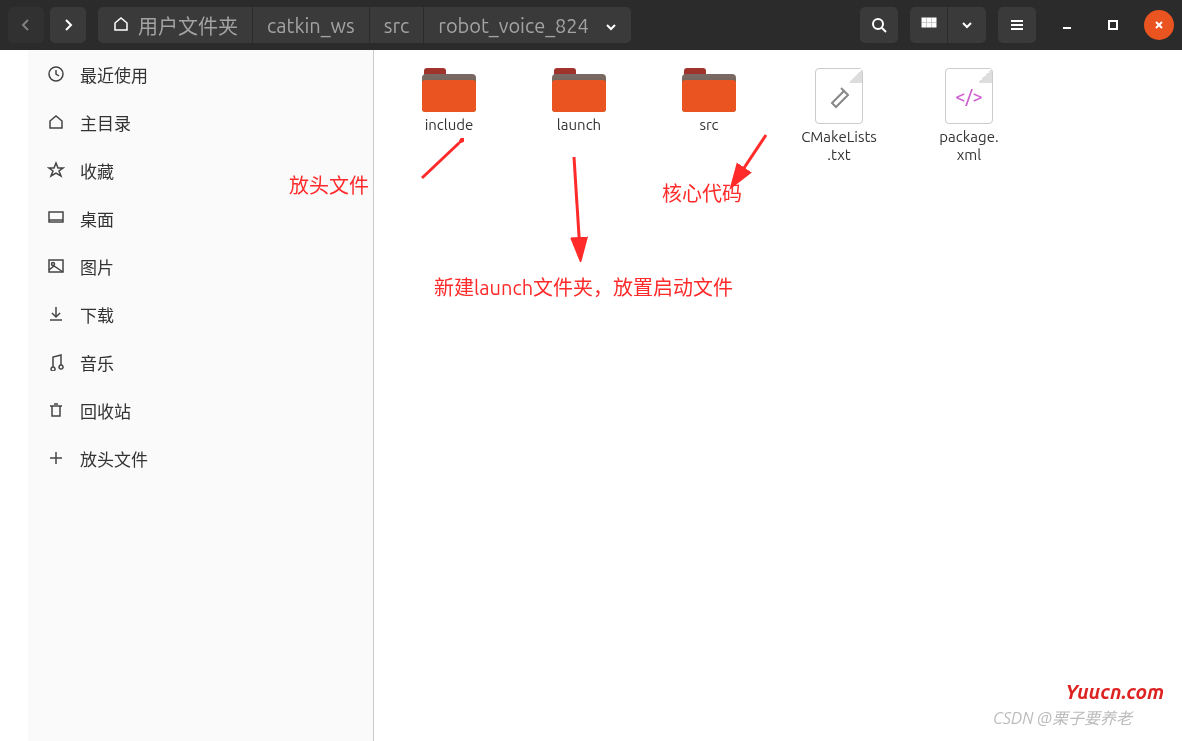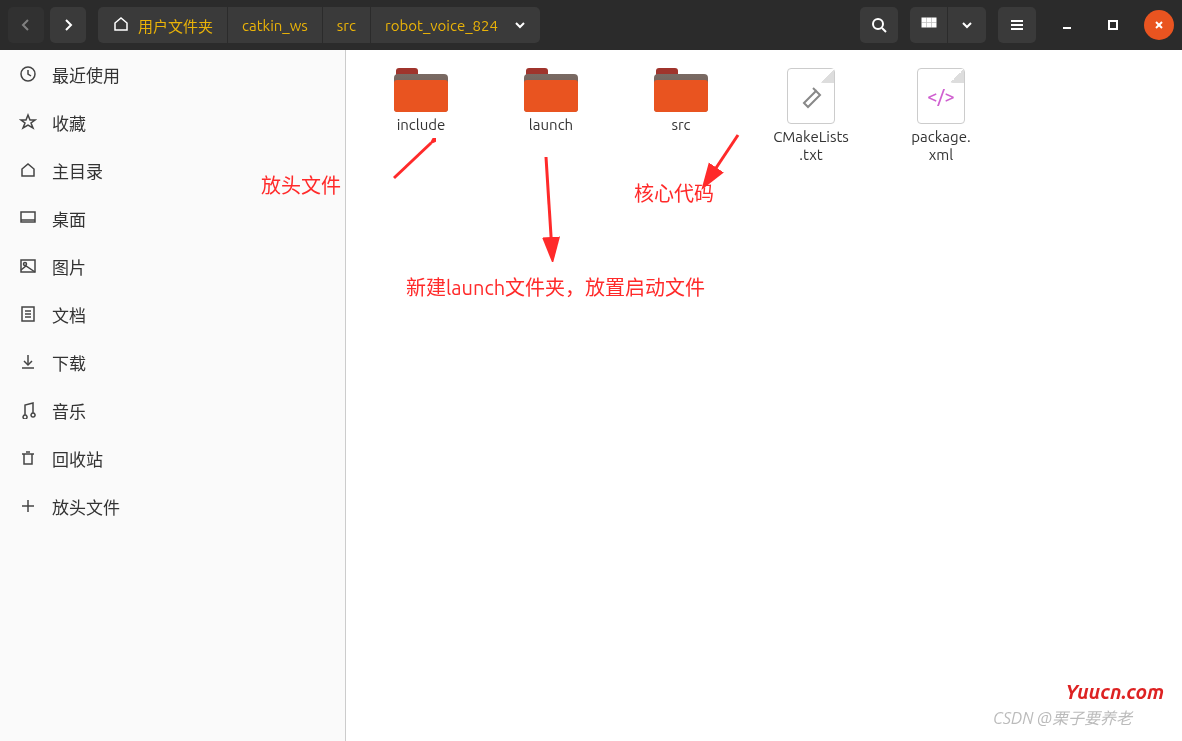--- a/index.html
+++ b/index.html
@@ -3,35 +3,35 @@
 <meta charset="utf-8">
 <style>
 * { box-sizing: border-box; margin: 0; padding: 0; font-family: "Ubuntu", "Noto Sans CJK SC", sans-serif; }
 body { width: 1182px; height: 741px; background: #fff; overflow: hidden; position: relative; }
 
 .titlebar { height: 50px; background: #2b2b2b; display: flex; align-items: center; padding: 0 8px; gap: 6px; }
 .nav-btn { width: 36px; height: 36px; background: #3a3a3a; border: none; border-radius: 5px; display: flex; align-items: center; justify-content: center; cursor: pointer; }
 .nav-btn.disabled { opacity: 0.4; }
 .nav-btn svg { stroke: #fff; fill: none; stroke-width: 2; }
 .pathbar { display: flex; align-items: center; height: 36px; background: #3a3a3a; border-radius: 5px; margin-left: 6px; }
-.path-seg { display: flex; align-items: center; padding: 0 14px; height: 100%; color: #eab308; font-size: 15px; border-right: 1px solid #2b2b2b; cursor: pointer; gap: 8px;}
+.path-seg { display: flex; align-items: center; padding: 0 14px; height: 100%; color: #a3a3a3; font-size: 20px; border-right: 1px solid #2b2b2b; cursor: pointer; gap: 8px;}
 .path-seg:last-child { border-right: none; }
 .path-seg.home svg { stroke: #fff; fill: none; stroke-width: 1.5;}
 .path-seg .chev { margin-left: 8px; }
 .spacer { flex: 1; }
 .tool-btn { width: 38px; height: 36px; background: #3a3a3a; border: none; border-radius: 5px; display: flex; align-items: center; justify-content: center; cursor: pointer; }
 .tool-group { display: flex; background: #3a3a3a; border-radius: 5px; height: 36px;}
 .tool-group .tool-btn { background: transparent; border-radius: 0; border-right: 1px solid #2b2b2b;}
 .tool-group .tool-btn:last-child { border-right: none;}
 .win-btn { width: 30px; height: 30px; border-radius: 50%; display:flex; align-items:center; justify-content:center; cursor:pointer; margin-left: 10px;}
 .win-btn.min, .win-btn.max { background: transparent; }
 .win-btn.close { background: #e95420; }
 .win-btn svg { stroke: #fff; fill:none; stroke-width:2;}
 
-.main { display: flex; height: calc(100% - 50px); }
+.main { display: flex; height: calc(100% - 50px); margin-left: 28px; }
 .sidebar { width: 346px; border-right: 1px solid #ccc; background: #fafafa; overflow-y: auto; }
 .side-item { display: flex; align-items: center; height: 48px; padding: 0 18px; gap: 14px; font-size: 17px; color: #333; cursor: pointer; }
 .side-item .icon { width: 20px; display:flex; align-items:center; justify-content:center;}
 .side-item .icon svg { stroke: #444; fill: none; stroke-width: 1.5; }
 .side-disk { display: flex; align-items: center; height: 48px; padding: 0 12px 0 18px; gap: 14px; font-size: 16px; font-weight: 500; color: #222; border-top:1px solid #ddd; border-bottom:1px solid #ddd;}
 .eject { width: 30px; height: 30px; border: 1px solid #bbb; border-radius: 50%; background:#fff; display:flex; align-items:center; justify-content:center; margin-left:auto; cursor:pointer;}
 
 .content { flex: 1; position: relative; background: #fff; }
 .items { display: flex; padding: 18px 0 0 30px; gap: 40px; }
 .file-item { width: 90px; display: flex; flex-direction: column; align-items: center; gap: 4px; cursor: pointer; }
@@ -138,63 +138,52 @@
         <span class="icon">
           <svg width="18" height="18" viewBox="0 0 18 18">
             <circle cx="9" cy="9" r="7"></circle>
             <polyline points="9,5 9,9 12,11"></polyline>
           </svg>
         </span>
         <span>最近使用</span>
       </div>
     <div class="side-item">
         <span class="icon">
+          <svg width="18" height="18" viewBox="0 0 18 18">
+            <path d="M3 8 L9 3 L15 8 V15 H3 Z"></path>
+          </svg>
+        </span>
+        <span>主目录</span>
+      </div>
+    <div class="side-item">
+        <span class="icon">
           <svg width="18" height="18" viewBox="0 0 18 18" fill="#444">
             <polygon points="9,2 11,7 16,7 12,10 14,15 9,12 4,15 6,10 2,7 7,7"></polygon>
           </svg>
         </span>
         <span>收藏</span>
-      </div>
-    <div class="side-item">
-        <span class="icon">
-          <svg width="18" height="18" viewBox="0 0 18 18">
-            <path d="M3 8 L9 3 L15 8 V15 H3 Z"></path>
-          </svg>
-        </span>
-        <span>主目录</span>
       </div>
     <div class="side-item">
         <span class="icon">
           <svg width="18" height="18" viewBox="0 0 18 18">
             <rect x="2" y="3" width="14" height="10"></rect>
             <line x1="2" y1="11" x2="16" y2="11"></line>
           </svg>
         </span>
         <span>桌面</span>
       </div>
     <div class="side-item">
         <span class="icon">
           <svg width="18" height="18" viewBox="0 0 18 18">
             <rect x="2" y="3" width="14" height="12"></rect>
             <circle cx="6" cy="7" r="1.5"></circle>
             <polyline points="2,13 7,9 16,15"></polyline>
           </svg>
         </span>
         <span>图片</span>
-      </div>
-    <div class="side-item">
-        <span class="icon">
-          <svg width="18" height="18" viewBox="0 0 18 18">
-            <rect x="3" y="2" width="12" height="14"></rect>
-            <line x1="6" y1="6" x2="12" y2="6"></line>
-            <line x1="6" y1="9" x2="12" y2="9"></line>
-            <line x1="6" y1="12" x2="12" y2="12"></line>
-          </svg>
-        </span>
-        <span>文档</span>
       </div>
     <div class="side-item">
         <span class="icon">
           <svg width="18" height="18" viewBox="0 0 18 18">
             <line x1="9" y1="2" x2="9" y2="11"></line>
             <polyline points="5,8 9,12 13,8"></polyline>
             <line x1="3" y1="15" x2="15" y2="15"></line>
           </svg>
         </span>
         <span>下载</span>

